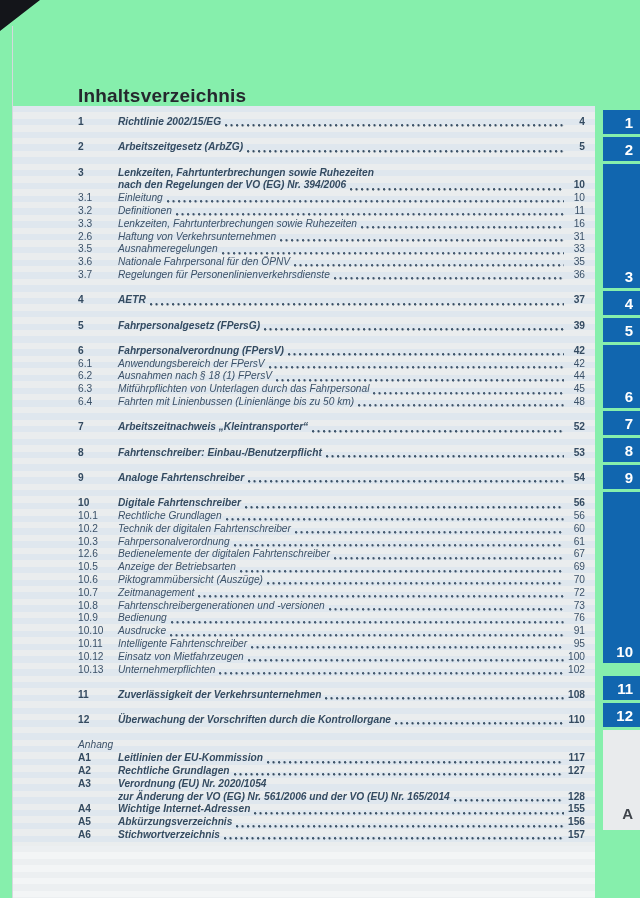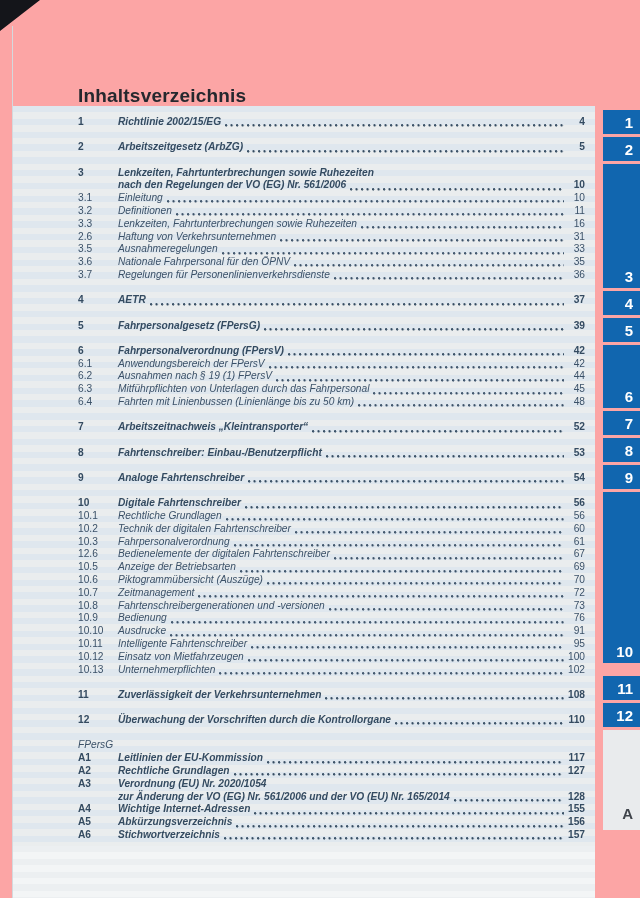--- a/index.html
+++ b/index.html
@@ -1,18 +1,18 @@
 <!DOCTYPE html>
 <html><head>
 <meta charset="utf-8">
 <style>
   html,body{margin:0;padding:0;}
   .canvas{
     position:relative; width:640px; height:898px; overflow:hidden;
-    background:#fca5a5;
+    background:#86efac;
     font-family:"Liberation Sans", sans-serif;
   }
   
   .corner-mark{position:absolute;left:0;top:0;width:40px;height:31px;background:#14151a;
     clip-path:polygon(0 0,100% 0,62% 38%,0 100%);}
   .edge-line{position:absolute;left:12px;top:26px;bottom:0;width:1px;background:#d4d9dd;}
   
   .stripes{position:absolute;left:13px;top:106px;width:582px;height:740px;
     background:repeating-linear-gradient(to bottom,#dfe7ee 0px,#dfe7ee 6.4px,#eaedee 6.4px,#eaedee 12.8px);}
   .stripes-faint{position:absolute;left:13px;top:846px;width:582px;height:52px;
@@ -70,21 +70,21 @@
             <span class="pg">5</span>
           </div>
         </div>
         <div class="section">
           <div class="row bold">
             <span class="num">3</span>
             <span class="txt">Lenkzeiten, Fahrtunterbrechungen sowie Ruhezeiten</span>
           </div>
           <div class="row bold">
             <span class="num"></span>
-            <span class="txt">nach den Regelungen der VO (EG) Nr. 561/2006</span>
+            <span class="txt">nach den Regelungen der VO (EG) Nr. 394/2006</span>
             <span class="leader"></span>
             <span class="pg">10</span>
           </div>
           <div class="row">
             <span class="num">3.1</span>
             <span class="txt">Einleitung</span>
             <span class="leader"></span>
             <span class="pg">10</span>
           </div>
           <div class="row">
@@ -148,21 +148,21 @@
             <span class="pg">42</span>
           </div>
           <div class="row">
             <span class="num">6.1</span>
             <span class="txt">Anwendungsbereich der FPersV</span>
             <span class="leader"></span>
             <span class="pg">42</span>
           </div>
           <div class="row">
             <span class="num">6.2</span>
-            <span class="txt">Ausnahmen nach § 19 (1) FPersV</span>
+            <span class="txt">Ausnahmen nach § 18 (1) FPersV</span>
             <span class="leader"></span>
             <span class="pg">44</span>
           </div>
           <div class="row">
             <span class="num">6.3</span>
             <span class="txt">Mitführpflichten von Unterlagen durch das Fahrpersonal</span>
             <span class="leader"></span>
             <span class="pg">45</span>
           </div>
           <div class="row">
@@ -294,21 +294,21 @@
           <div class="row bold">
             <span class="num">12</span>
             <span class="txt">Überwachung der Vorschriften durch die Kontrollorgane</span>
             <span class="leader"></span>
             <span class="pg">110</span>
           </div>
         </div>
       </div>
     <div class="section" id="anhang">
       <div class="row">
-        <span class="txt">FPersG</span>
+        <span class="txt">Anhang</span>
       </div>
       <div id="anhang-items">
           <div class="row bold">
             <span class="num">A1</span>
             <span class="txt">Leitlinien der EU-Kommission</span>
             <span class="leader"></span>
             <span class="pg">117</span>
           </div>
           <div class="row bold">
             <span class="num">A2</span>

